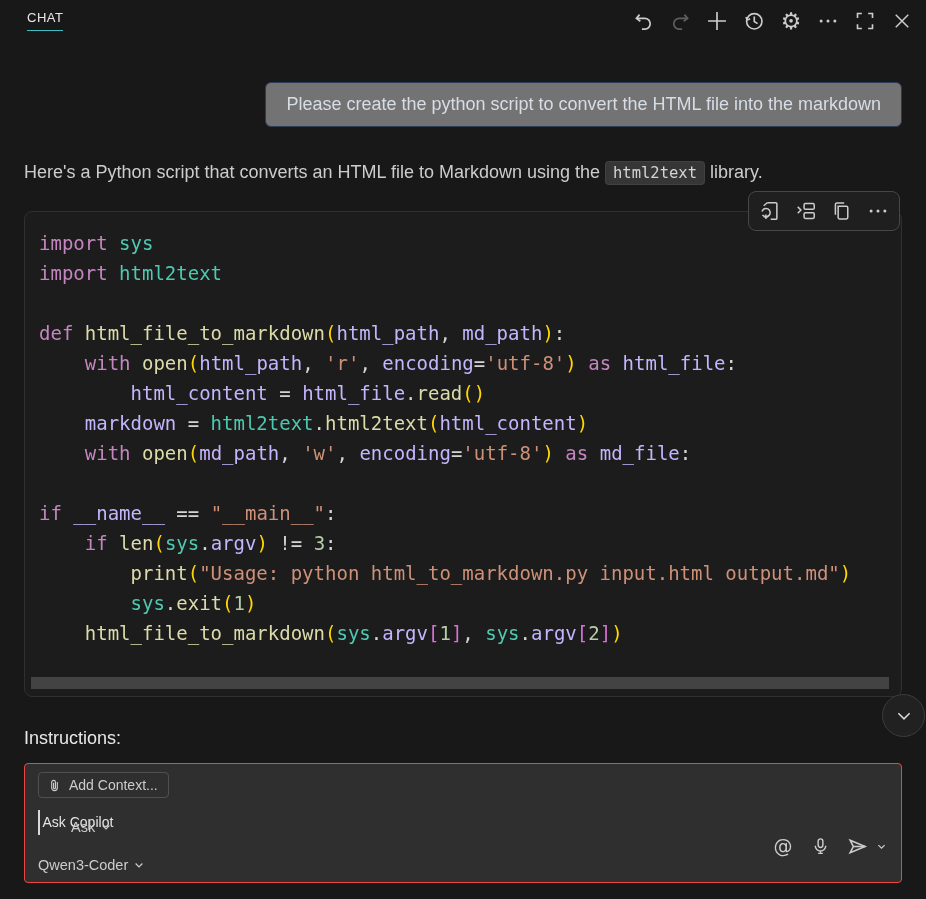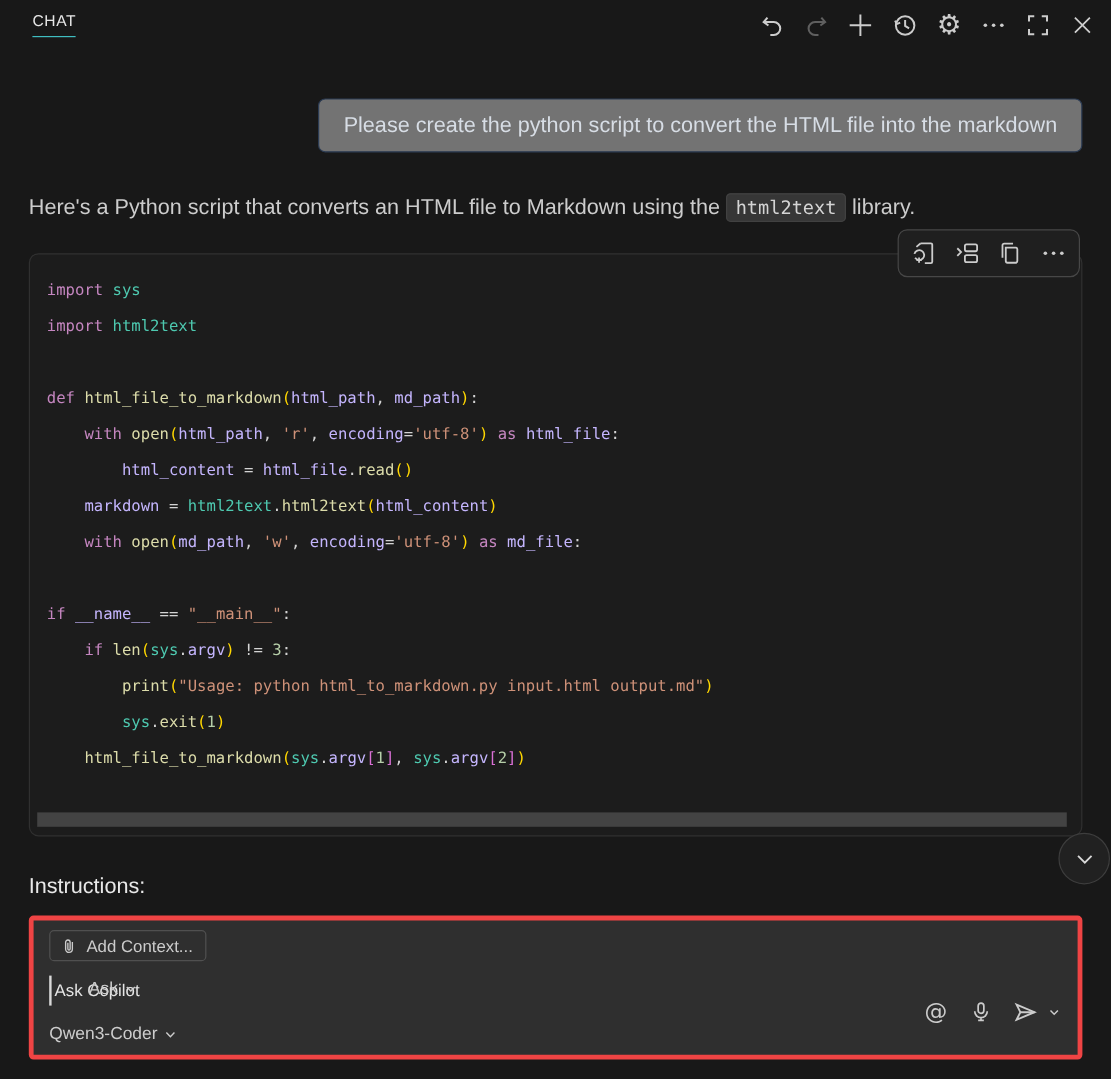--- a/index.html
+++ b/index.html
@@ -39,41 +39,41 @@
   
   .code-card {
     position:relative; margin-top:26px; height:486px;
     background:#1c1c1c; border:1px solid #303030; border-radius:8px;
   }
   .code-toolbar {
     position:absolute; top:-21px; right:1px; display:flex; align-items:center;
     background:#1f1f1f; border:1px solid #474747; border-radius:8px; padding:3px 4px; gap:2px; z-index:2;
   }
   .code-toolbar .icon-btn { width:34px; height:32px; }
-  .code-lines { padding:16px 0 0 14px; font-family:"DejaVu Sans Mono", monospace; font-size:13px; }
+  .code-lines { padding:16px 0 0 14px; font-family:"DejaVu Sans Mono", monospace; font-size:19px; }
   .code-line { height:30px; line-height:30px; white-space:pre; }
   .tok-kw{color:#c586c0} .tok-mod{color:#4ec9b0} .tok-fn{color:#dcdcaa}
   .tok-var{color:#c4b5fd} .tok-str{color:#ce9178} .tok-num{color:#b5cea8}
   .tok-pun{color:#d4d4d4} .tok-p1{color:#ffd700} .tok-p2{color:#da70d6}
   .hscrollbar-thumb {
     position:absolute; left:6px; right:12px; bottom:7px; height:12px; background:#434343; cursor:pointer;
   }
 
   
   .scroll-down-btn {
     position:absolute; top:694px; right:1px; width:43px; height:43px; border-radius:50%;
     background:#212121; border:1px solid #3d3d3d; color:#d8d8d8;
     display:flex; align-items:center; justify-content:center; cursor:pointer; z-index:3;
   }
 
   
   .instructions { margin-top:31px; font-size:18px; font-weight:normal; color:#e8e8e8; padding:0 24px; }
   .composer {
     position:absolute; left:24px; right:24px; top:763px; height:120px;
-    background:#2f2f2f; border:4px solid #ef4444; border-radius:4px; padding:8px 13px;
+    background:#2f2f2f; border:1px solid #ef4444; border-radius:4px; padding:8px 13px;
   }
   .context-chip {
     display:inline-flex; align-items:center; gap:7px; padding:4px 10px 4px 8px;
     border:1px solid #505050; border-radius:4px; background:transparent;
     color:#cccccc; font-size:14px; cursor:pointer; font-family:"Liberation Sans", sans-serif;
   }
   .prompt-row { margin-top:9px; display:flex; align-items:center; height:30px; }
   .caret { display:inline-block; width:1.5px; height:25px; background:#d9d9d9; margin-right:3px; }
   .placeholder { font-size:14px; color:#e5e5e5; }
   .composer-controls {

